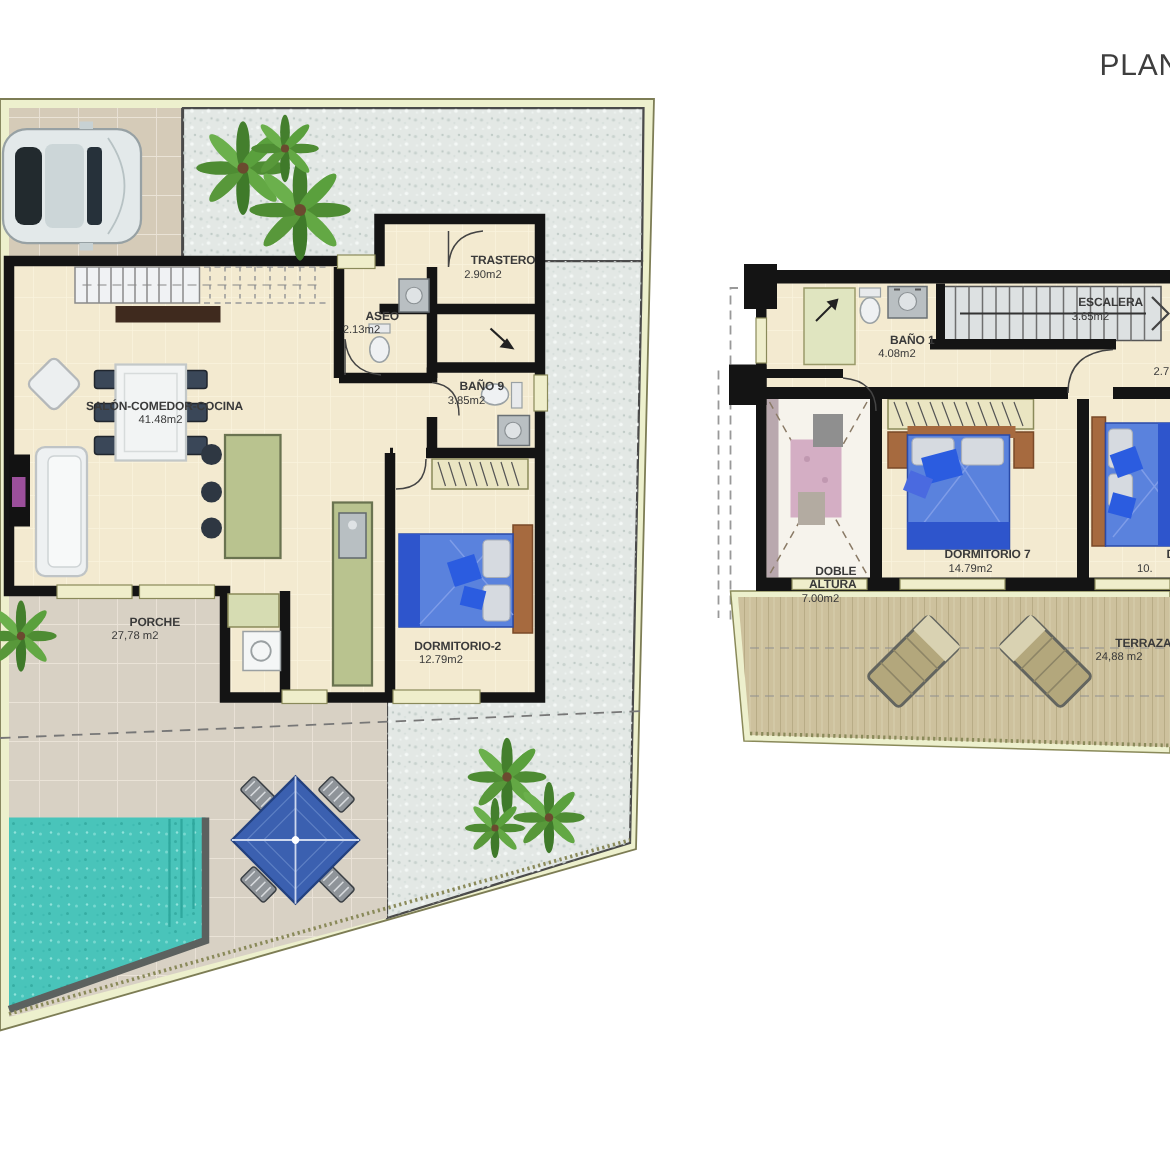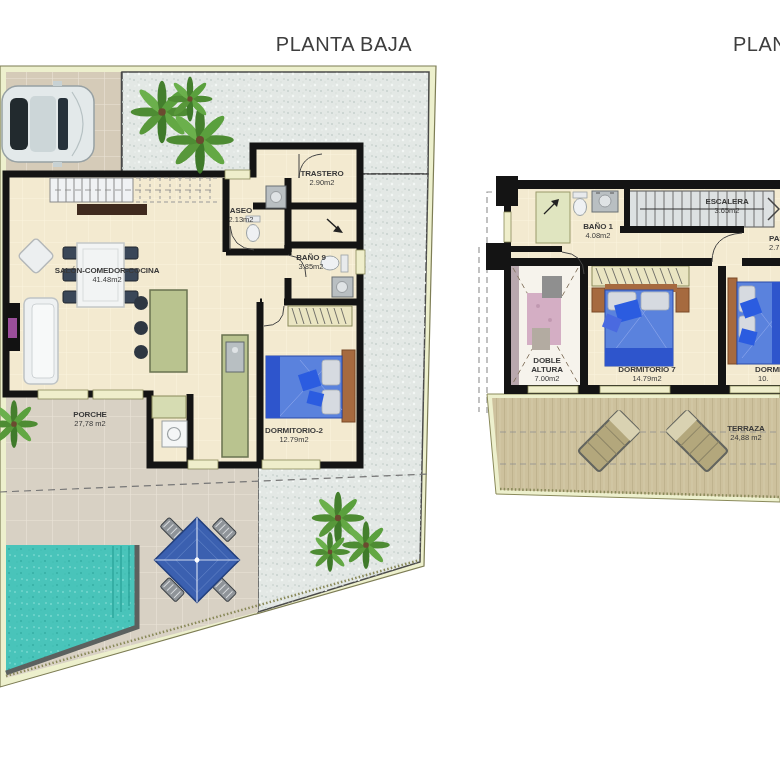--- a/index.html
+++ b/index.html
@@ -3,21 +3,21 @@
 <meta charset="utf-8">
 <style>
   html,body{margin:0;padding:0;background:#fff;}
   .canvas{position:relative;width:780px;height:780px;background:#fff;overflow:hidden;
           font-family:"Liberation Sans",sans-serif;}
   .title{position:absolute;font-size:20px;letter-spacing:.5px;color:#3e3e3e;white-space:nowrap;}
   .title.c{transform:translateX(-50%);}
   .room-label{position:absolute;text-align:center;color:#3a3a3a;font-size:8px;line-height:9px;white-space:normal;}
   .room-label.c{transform:translateX(-50%);}
   .room-label.clip{text-align:left;white-space:nowrap;}
-  .room-label .rn{font-weight:bold;letter-spacing:-.1px;}
+  .room-label .rn{font-weight:bold;letter-spacing:-.1px;text-align:right;}
   .room-label .ra{font-weight:normal;font-size:7.5px;}
   svg{position:absolute;left:0;top:0;}
 </style>
 </head>
 <body>
 
 <div class="canvas">
 
 <svg width="780" height="780" viewBox="0 0 780 780">
   <defs>
@@ -360,21 +360,20 @@
       <rect x="730" y="386" width="50" height="7"></rect>
     </g>
 
     <g fill="none" stroke="#444" stroke-width="1">
       <path d="M742,233 Q712,235 712,262"></path>
       <path d="M562,252 Q584,254 584,274" transform="translate(0,0)"></path>
     </g>
   </g>
 </svg>
 
-<div class="title c" style="left:344px;top:33px;">PLANTA BAJA</div>
 <div class="title" style="left:733px;top:33px;">PLANTA ALTA</div>
 
 <div class="room-label c" style="left:107px;top:219px;width:110px;margin-top:47px;">
   <div class="rn">SALÓN-COMEDOR-COCINA</div>
   <div class="ra">41.48m2</div>
 </div>
 <div class="room-label c" style="left:241px;top:206px;width:50px;">
   <div class="rn">ASEO</div>
   <div class="ra">2.13m2</div>
 </div>
@@ -400,21 +399,21 @@
   <div class="ra">4.08m2</div>
 </div>
 <div class="room-label c" style="left:727px;top:197px;width:70px;">
   <div class="rn">ESCALERA</div>
   <div class="ra">3.65m2</div>
 </div>
 <div class="room-label clip" style="left:769px;top:234px;width:60px;">
   <div class="rn">PASILLO</div>
   <div class="ra">2.7</div>
 </div>
-<div class="room-label c" style="left:547px;top:356px;width:48px;">
+<div class="room-label c" style="left:547px;top:376px;width:48px;">
   <div class="rn">DOBLE ALTURA</div>
   <div class="ra">7.00m2</div>
 </div>
 <div class="room-label c" style="left:647px;top:365px;width:80px;">
   <div class="rn">DORMITORIO 7</div>
   <div class="ra">14.79m2</div>
 </div>
 <div class="room-label clip" style="left:755px;top:365px;width:80px;">
   <div class="rn">DORMITORIO 2</div>
   <div class="ra" style="padding-left:3px;">10.</div>

